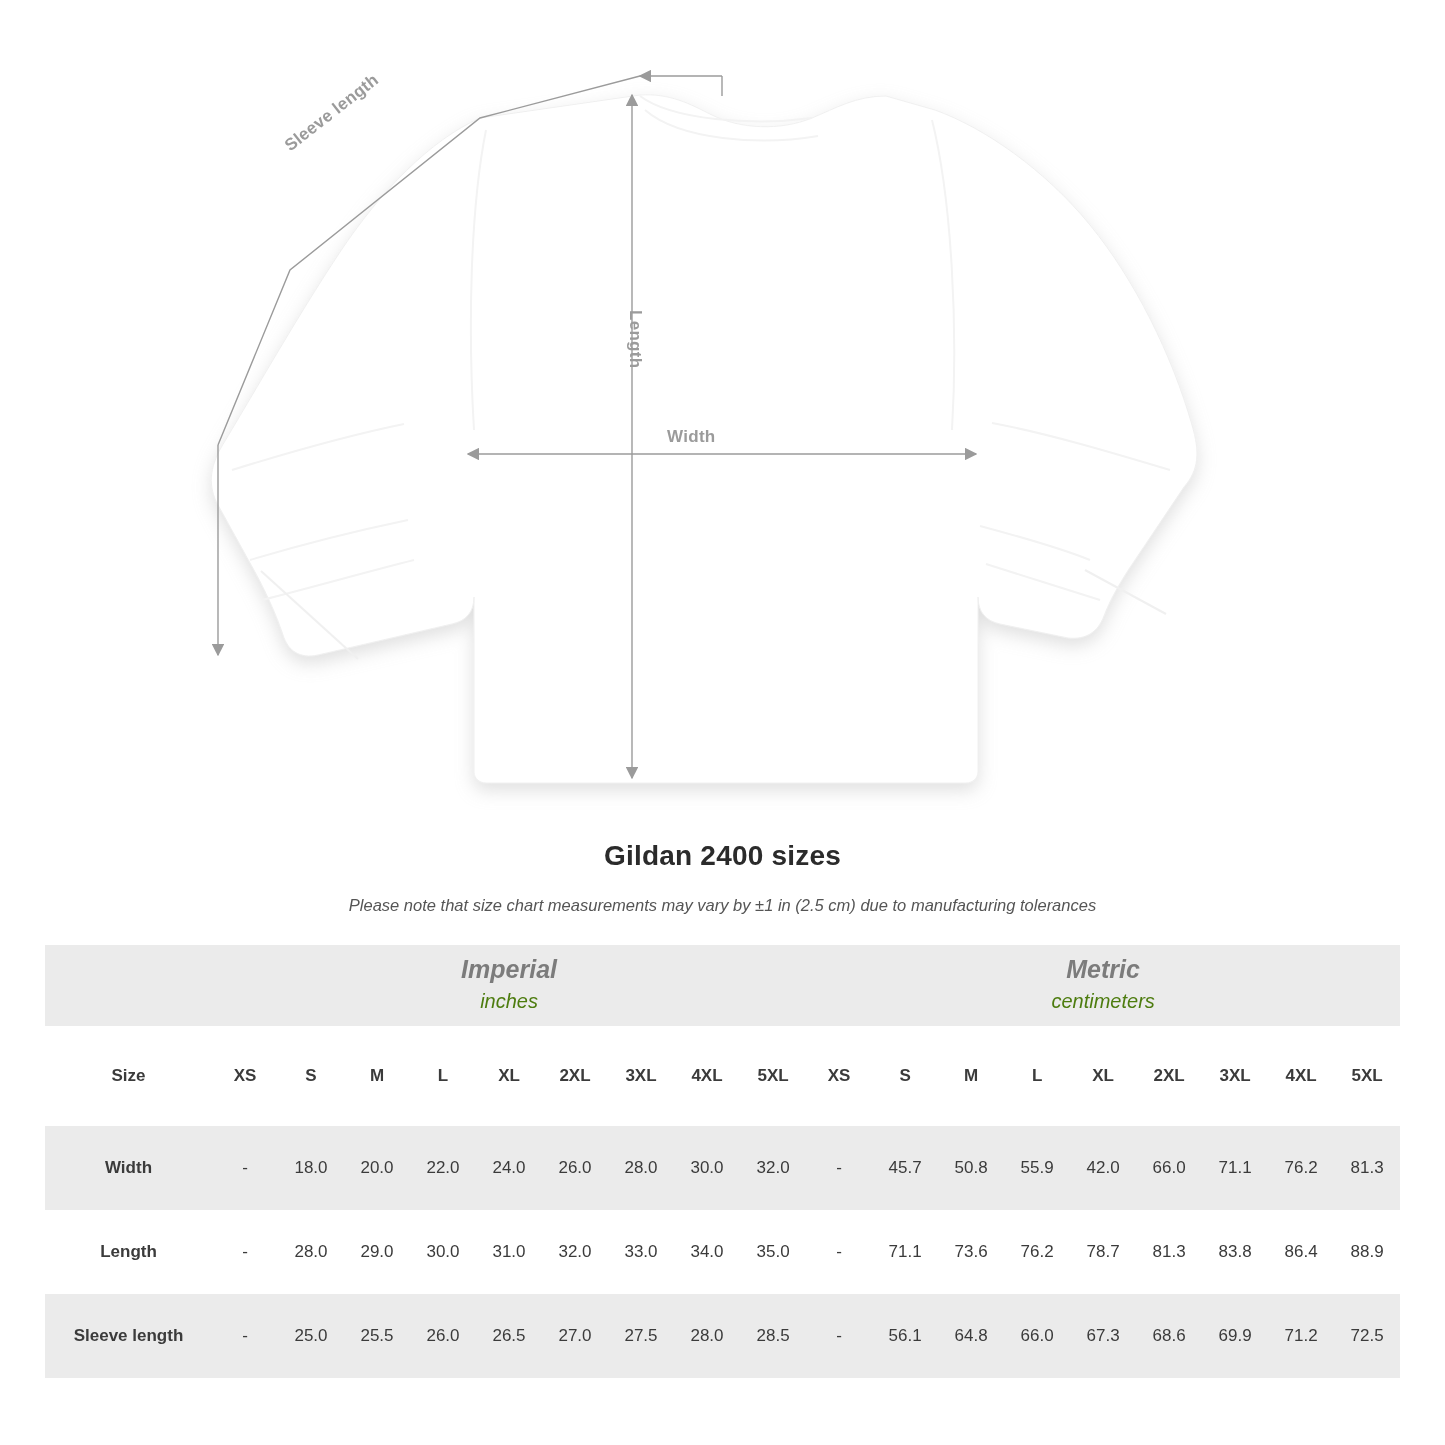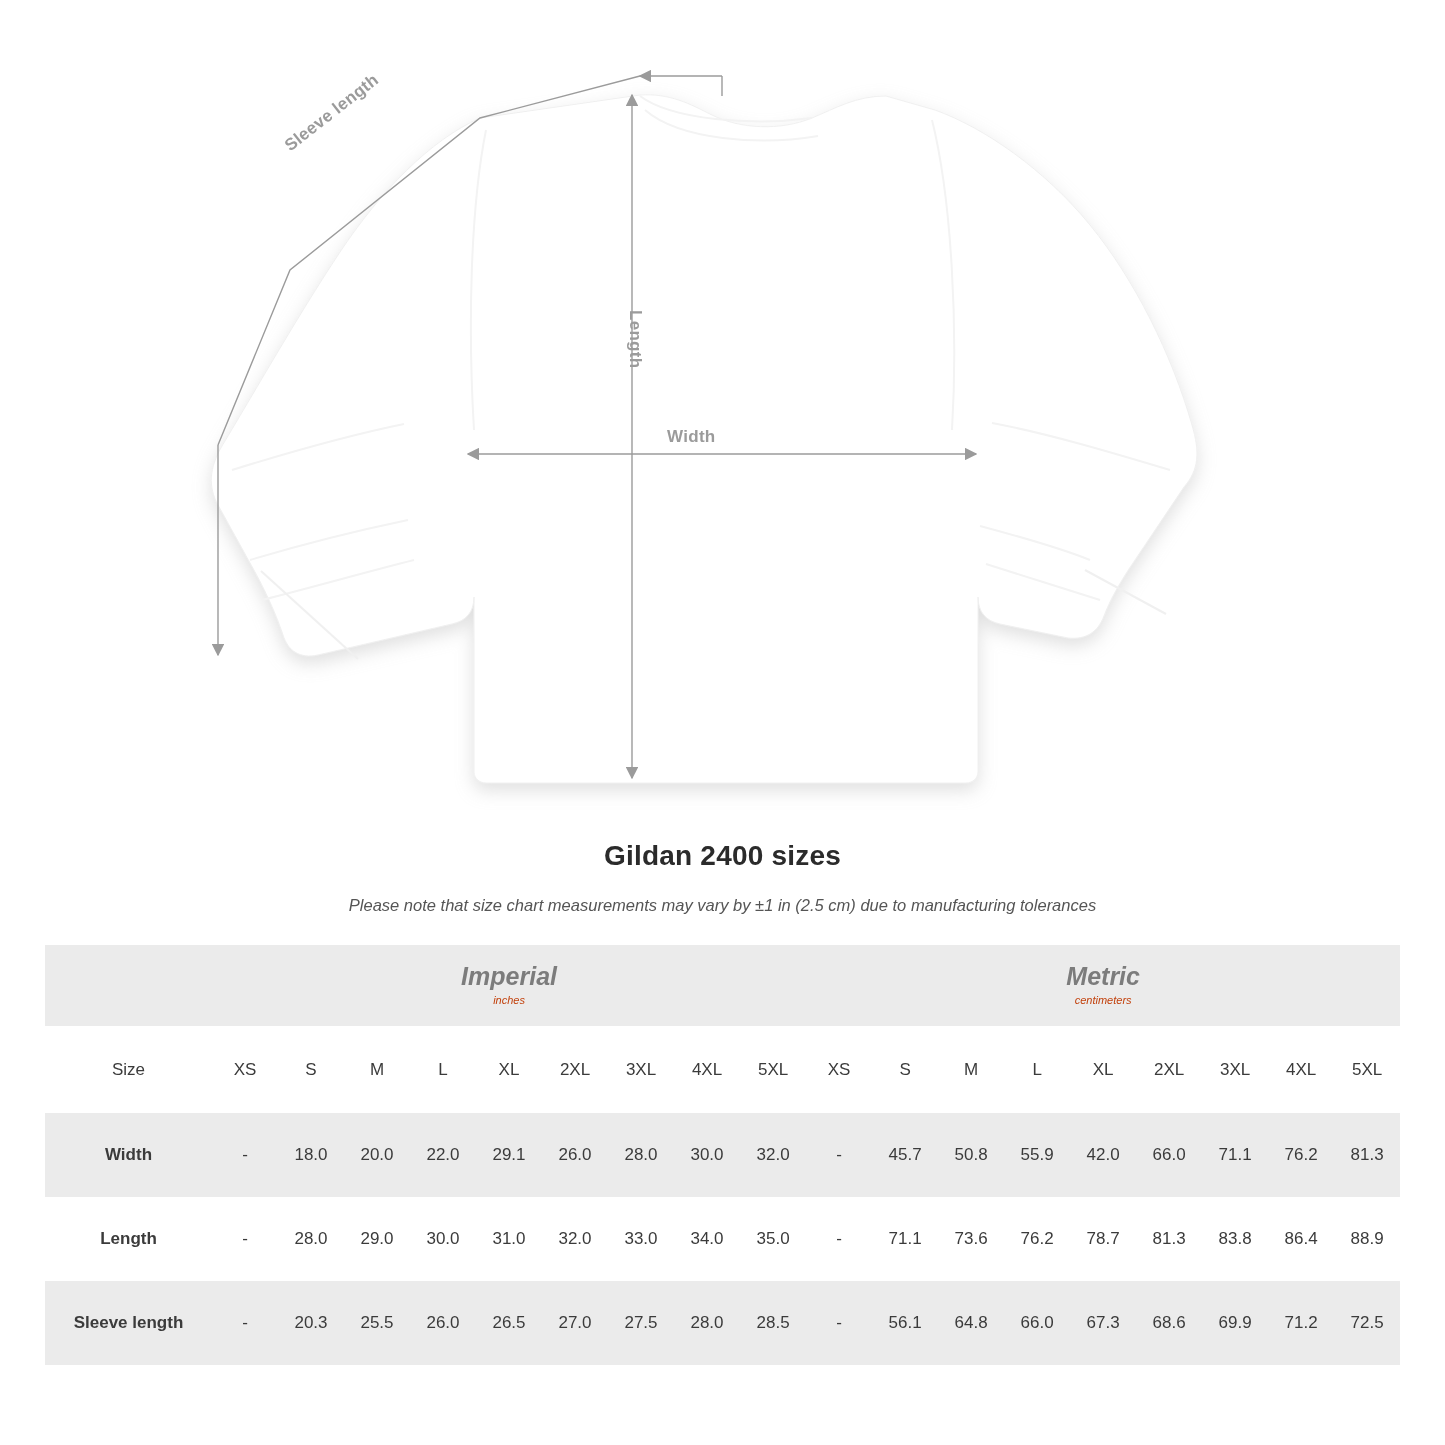--- a/index.html
+++ b/index.html
@@ -102,33 +102,33 @@
     vertical-align: middle;
   }
   .unit-name {
     font-size: 25px;
     font-style: italic;
     font-weight: bold;
     color: #7c7c7c;
     line-height: 1.25;
   }
   .unit-sub {
-    font-size: 11px;
+    font-size: 20px;
     font-style: italic;
-    color: #c2410c;
+    color: #4d7c0f;
     line-height: 1.6;
   }
   
   .head-row td {
-    height: 87px;
+    height: 100px;
     background: #ffffff;
     text-align: center;
     vertical-align: middle;
     font-size: 17px;
-    font-weight: normal;
+    font-weight: bold;
     color: #3b3b3b;
   }
   .head-row td.rowlabel {
     font-size: 17px;
   }
   .data-row td {
     height: 84px;
     text-align: center;
     vertical-align: middle;
     font-size: 17px;
@@ -289,21 +289,21 @@
           <td>4XL</td>
           <td>5XL</td>
         </tr>
 
         <tr class="data-row shade">
           <td class="rowlabel">Width</td>
           <td>-</td>
           <td>18.0</td>
           <td>20.0</td>
           <td>22.0</td>
-          <td>29.1</td>
+          <td>24.0</td>
           <td>26.0</td>
           <td>28.0</td>
           <td>30.0</td>
           <td>32.0</td>
           <td>-</td>
           <td>45.7</td>
           <td>50.8</td>
           <td>55.9</td>
           <td>42.0</td>
           <td>66.0</td>
@@ -330,21 +330,21 @@
           <td>78.7</td>
           <td>81.3</td>
           <td>83.8</td>
           <td>86.4</td>
           <td>88.9</td>
         </tr>
 
         <tr class="data-row shade">
           <td class="rowlabel">Sleeve length</td>
           <td>-</td>
-          <td>20.3</td>
+          <td>25.0</td>
           <td>25.5</td>
           <td>26.0</td>
           <td>26.5</td>
           <td>27.0</td>
           <td>27.5</td>
           <td>28.0</td>
           <td>28.5</td>
           <td>-</td>
           <td>56.1</td>
           <td>64.8</td>

